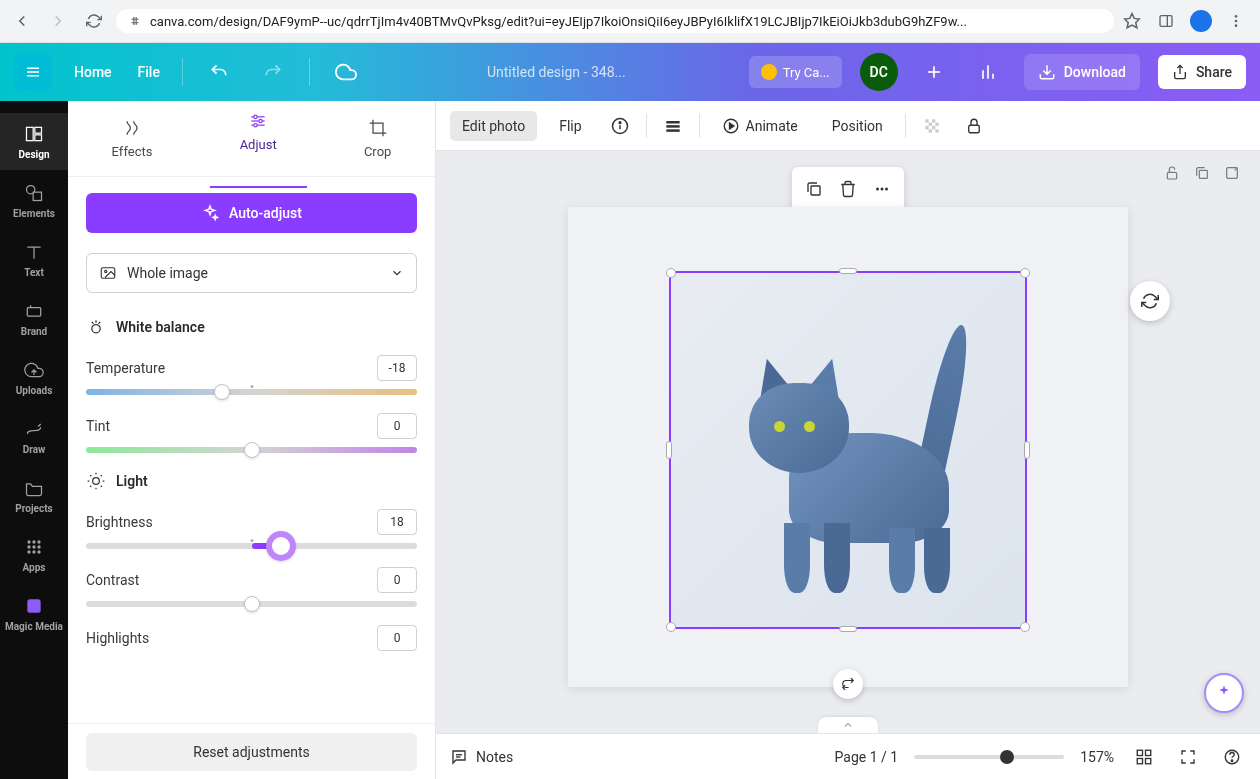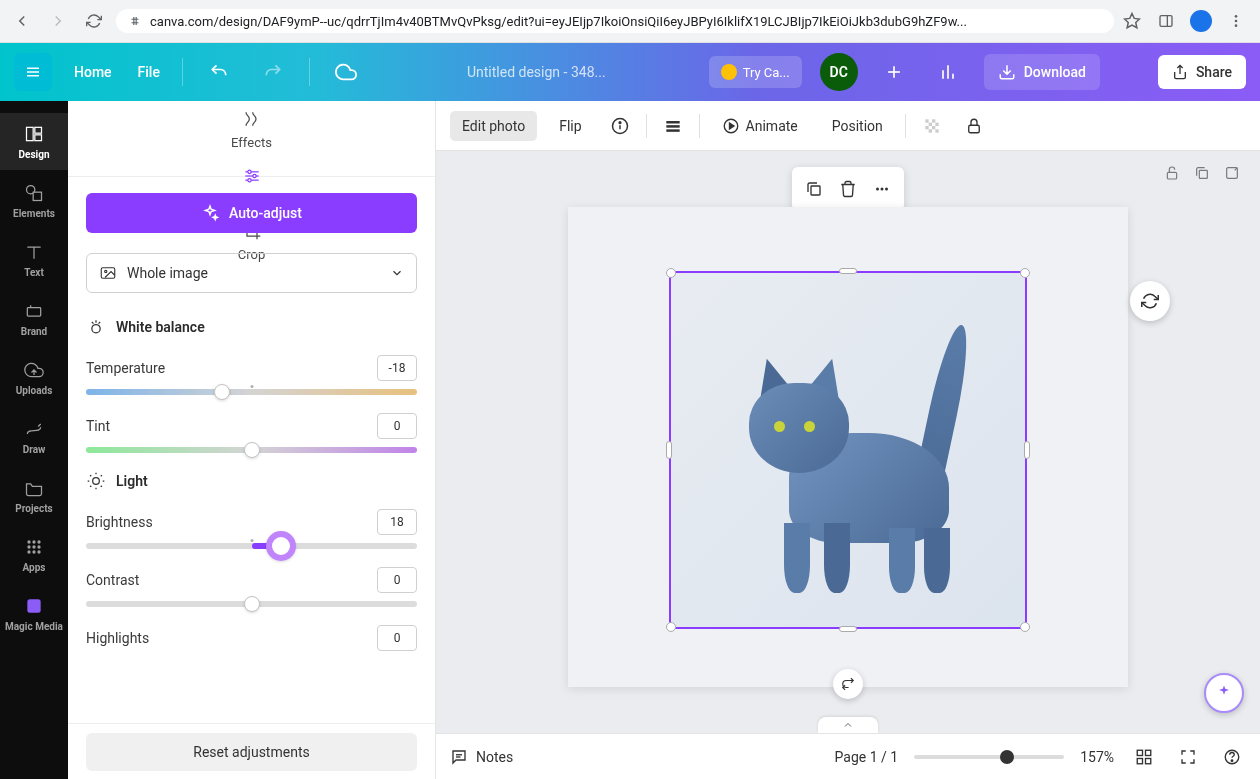--- a/index.html
+++ b/index.html
@@ -21,34 +21,34 @@
 .menu-btn svg { stroke: #fff; }
 .app-bar .top-item { font-size: 14px; font-weight: 500; padding: 6px 4px; cursor: pointer; }
 .resize-item { display: flex; align-items: center; gap: 6px; }
 .crown { width: 16px; height: 16px; background: #ffc107; border-radius: 50%; }
 .divider-v { width: 1px; height: 28px; background: rgba(255,255,255,0.3); }
 .app-bar .icon-btn { width: 36px; height: 36px; display: flex; align-items: center; justify-content: center; cursor: pointer; }
 .doc-title { flex: 1; text-align: center; font-size: 14px; color: rgba(255,255,255,0.75); }
 .try-canva { background: rgba(255,255,255,0.18); border-radius: 6px; padding: 8px 12px; font-size: 13px; display: flex; align-items: center; gap: 6px; }
 .avatar { width: 38px; height: 38px; border-radius: 50%; background: #0a5c0a; color: #fff; display: flex; align-items: center; justify-content: center; font-size: 14px; font-weight: 600; }
 .download-btn { background: rgba(255,255,255,0.15); border-radius: 6px; padding: 9px 14px; display: flex; align-items: center; gap: 8px; font-size: 14px; font-weight: 500; }
-.share-btn { background: #fff; color: #333; border-radius: 6px; padding: 9px 14px; display: flex; align-items: center; gap: 8px; font-size: 14px; font-weight: 500; margin-left: 40px; }
+.share-btn { background: #fff; color: #333; border-radius: 6px; padding: 9px 14px; display: flex; align-items: center; gap: 8px; font-size: 14px; font-weight: 500; }
 
 
 .main { flex: 1; display: flex; overflow: hidden; }
 .left-rail { width: 68px; background: #0d0d0d; display: flex; flex-direction: column; align-items: center; padding-top: 12px; gap: 2px; font-weight: bold; }
 .rail-item { width: 68px; padding: 10px 0; display: flex; flex-direction: column; align-items: center; gap: 4px; color: #a0a0a0; font-size: 10px; cursor: pointer; }
 .rail-item.active { color: #fff; background: #252525; }
 .rail-item .ri-icon { width: 22px; height: 22px; display: flex; align-items: center; justify-content: center; }
 
 
 .side-panel { width: 368px; background: #fff; display: flex; flex-direction: column; border-right: 1px solid #e4e4e4; position: relative; }
-.panel-tabs { height: 76px; display: flex; align-items: center; justify-content: space-around; border-bottom: 1px solid #eee; flex-direction: column; }
+.panel-tabs { height: 76px; display: flex; align-items: center; justify-content: space-around; border-bottom: 1px solid #eee; }
 .ptab { display: flex; flex-direction: column; align-items: center; gap: 6px; font-size: 13px; color: #4a4a4a; cursor: pointer; padding: 8px 30px; }
-.ptab.active { color: #ef4444; border-bottom: 2px solid #8b3dff; padding-bottom: 17px; margin-bottom: -13px; font-style: italic; }
+.ptab.active { color: #4c1d95; border-bottom: 2px solid #8b3dff; padding-bottom: 34px; margin-bottom: -13px; }
 .panel-body { flex: 1; overflow-y: auto; padding: 16px 18px 0; position: relative; }
 .panel-body::-webkit-scrollbar { width: 14px; }
 .panel-body::-webkit-scrollbar-thumb { background: #c4c4c4; border-radius: 8px; border: 3px solid #fff; }
 .auto-adjust { background: #8b3dff; color: #fff; border-radius: 6px; height: 40px; display: flex; align-items: center; justify-content: center; gap: 10px; font-size: 14px; font-weight: 500; cursor: pointer; margin-bottom: 20px; }
 .section-label { font-size: 14px; font-weight: 600; color: #2b2b2b; margin-bottom: 12px; }
 .select-box { border: 1px solid #d0d0d0; border-radius: 6px; height: 40px; display: flex; align-items: center; padding: 0 12px; gap: 10px; font-size: 14px; color: #333; margin-bottom: 24px; cursor: pointer; }
 .select-box .chev { margin-left: auto; }
 .group-header { display: flex; align-items: center; gap: 10px; font-size: 14px; font-weight: 600; color: #2b2b2b; margin-bottom: 18px; }
 .slider-row { margin-bottom: 18px; }
 .slider-row .srow-top { display: flex; justify-content: space-between; align-items: center; margin-bottom: 8px; }

